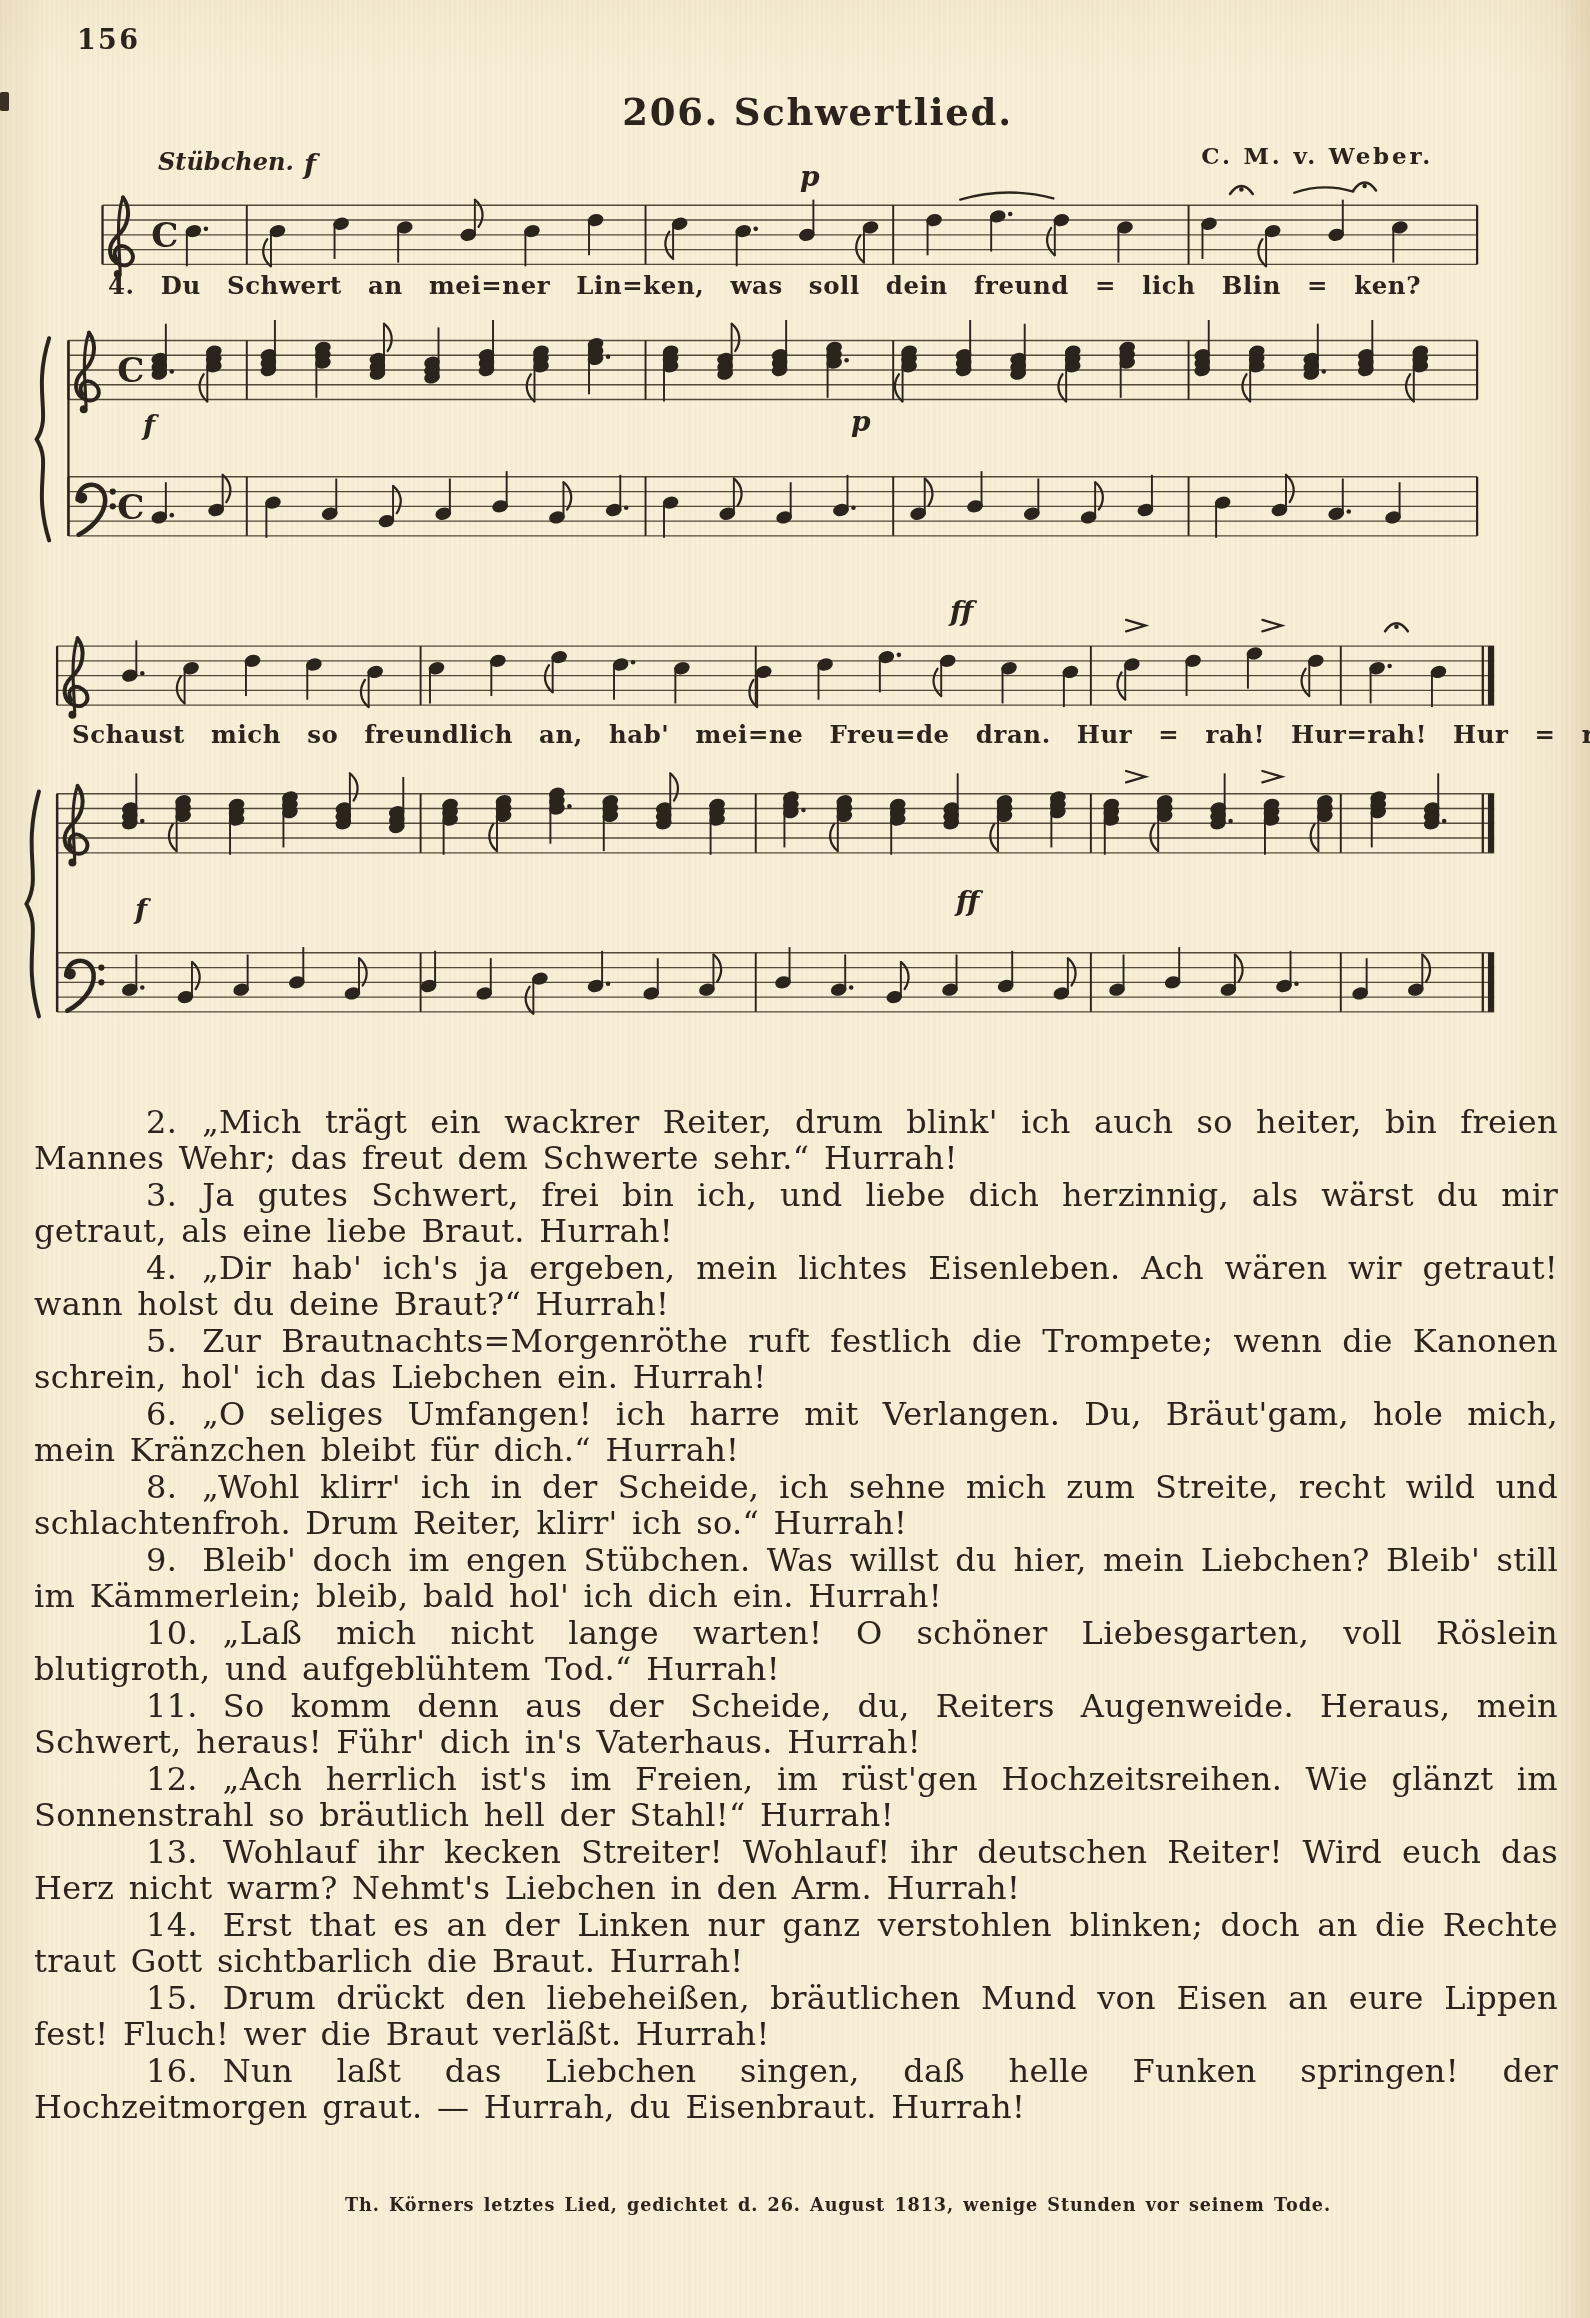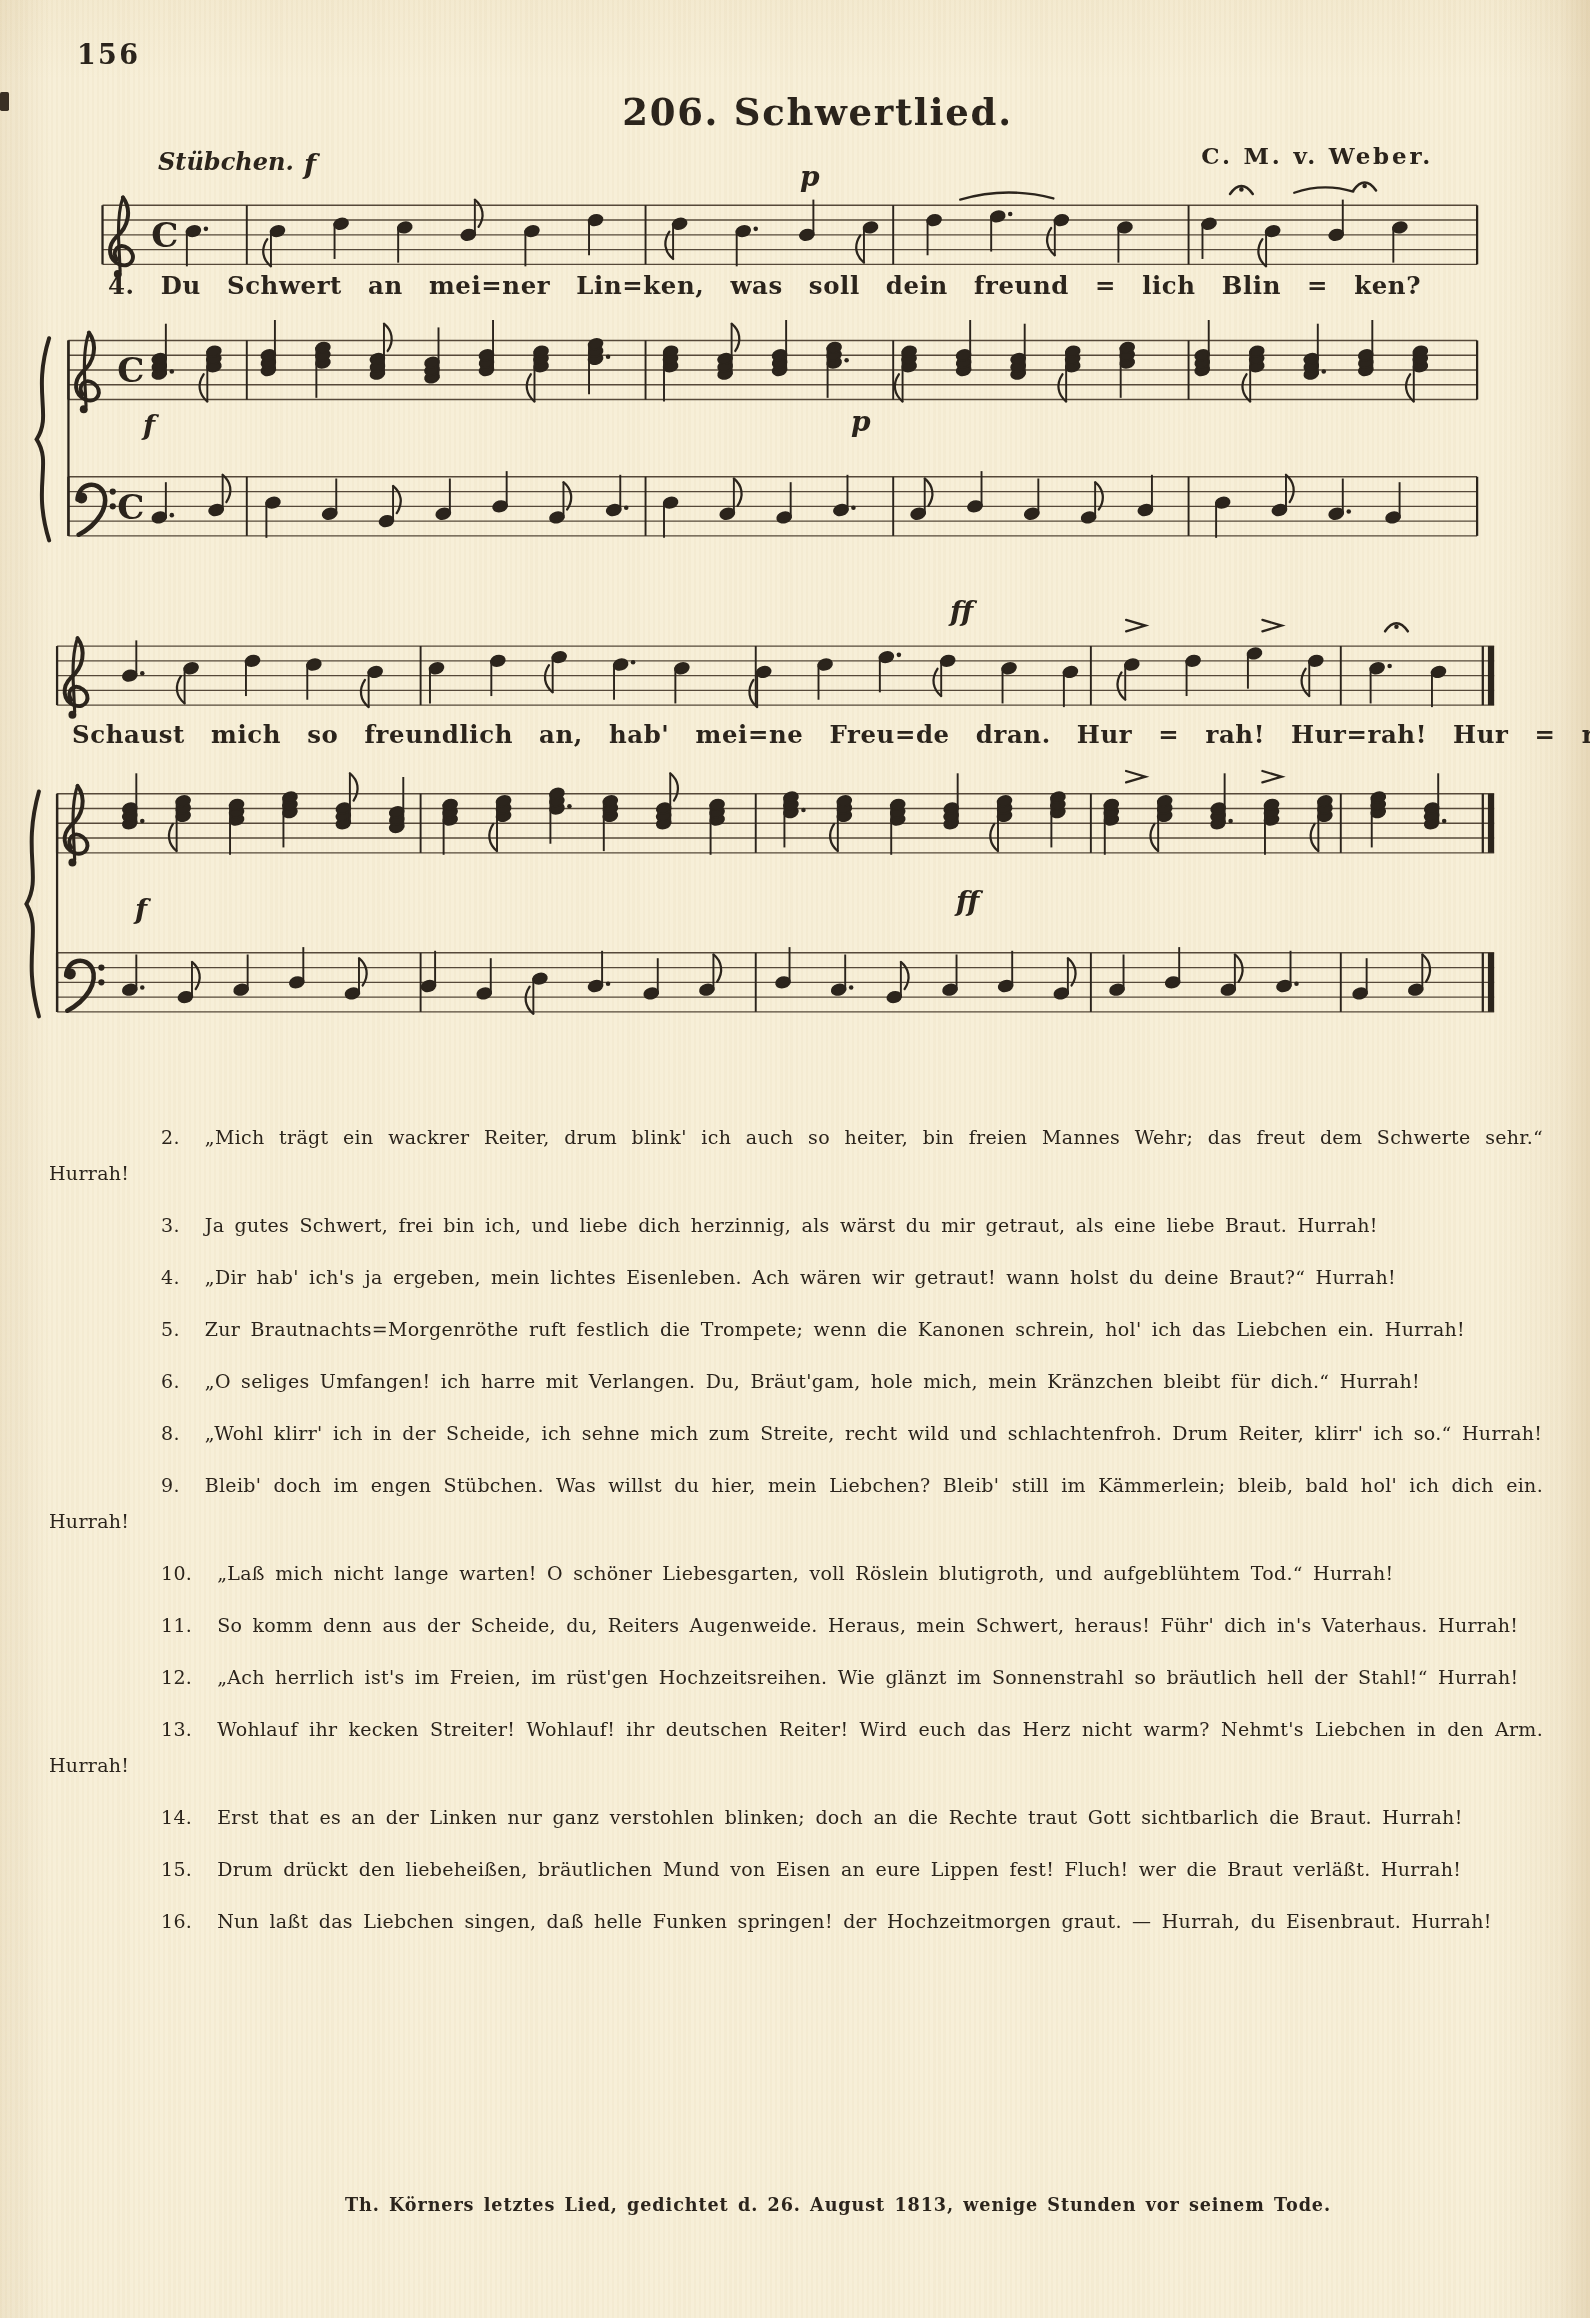--- a/index.html
+++ b/index.html
@@ -13,33 +13,33 @@
   .page::before{
     content:""; position:absolute; inset:0; pointer-events:none;
     background:
       repeating-linear-gradient(90deg, rgba(190,160,100,0.05) 0 2.3px, rgba(255,255,255,0) 2.3px 5.1px),
       linear-gradient(90deg, rgba(160,120,60,0.10) 0, rgba(160,120,60,0) 51px),
       linear-gradient(270deg, rgba(170,130,70,0.22) 0, rgba(170,130,70,0.06) 34px, rgba(170,130,70,0) 91px),
       linear-gradient(180deg, rgba(200,170,110,0.08) 0, rgba(200,170,110,0) 80px);
   }
   .scan-speck{position:absolute; background:#3a3024; border-radius:1.7px;}
 
-  .page-number{position:absolute; top:39px; left:77px; font-size:27px; font-weight:bold; letter-spacing:2.3px;}
+  .page-number{position:absolute; top:24px; left:77px; font-size:27px; font-weight:bold; letter-spacing:2.3px;}
   .title{position:absolute; top:90px; left:0; width:100%; text-align:center; font-size:37px; font-weight:bold; letter-spacing:1.7px;padding-left:22px;}
   .tempo{position:absolute; top:147px; left:158px; font-size:24px; font-style:italic; font-weight:bold;}
   .composer{position:absolute; top:142px; right:158px; font-size:23px; font-weight:bold; letter-spacing:2.8px;}
 
   .score{position:absolute; top:170px; left:23px; width:1545px; height:926px;}
   .score svg{position:absolute; top:0; left:0;}
 
   .lyric{position:absolute; font-size:24.4px; font-weight:bold; letter-spacing:0.6px; word-spacing:17px; white-space:nowrap;}
   .dyn{position:absolute; font-size:28px; font-style:italic; font-weight:bold; font-family:"DejaVu Serif",serif;}
 
   .verses{position:absolute; top:1103px; left:33px; width:1526px;}
-  .verse{margin:16px; text-indent:112px; text-align:justify; font-size:19px; line-height:36px; letter-spacing:0.3px; word-spacing:4px;}
+  .verse{margin:1px; text-indent:112px; text-align:justify; font-size:32px; line-height:36px; letter-spacing:0.3px; word-spacing:4px;}
   .vnum{margin-right:25px;}
 
   .footnote{position:absolute; top:2194px; left:345px; font-size:17.6px; font-weight:bold; letter-spacing:0.9px; word-spacing:2.3px; white-space:nowrap;}
 </style>
 </head>
 <body>
 
 <div class="page">
 
   <div class="scan-speck" style="left:0;top:92px;width:9px;height:19.3px;"></div>

